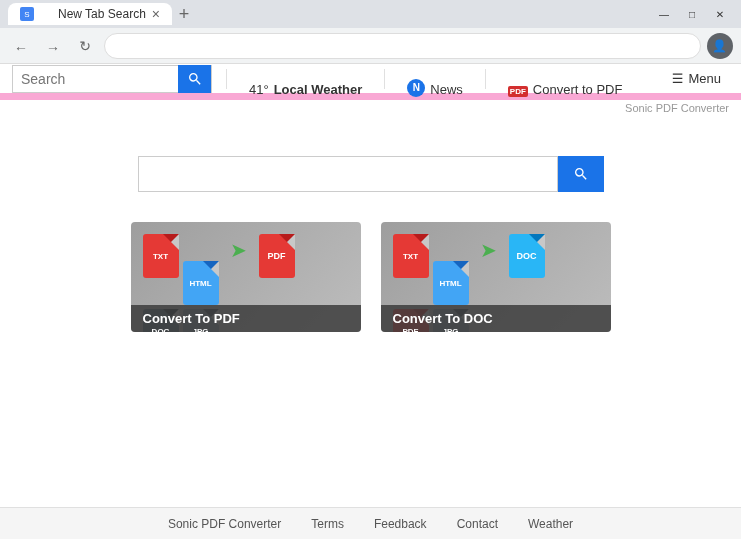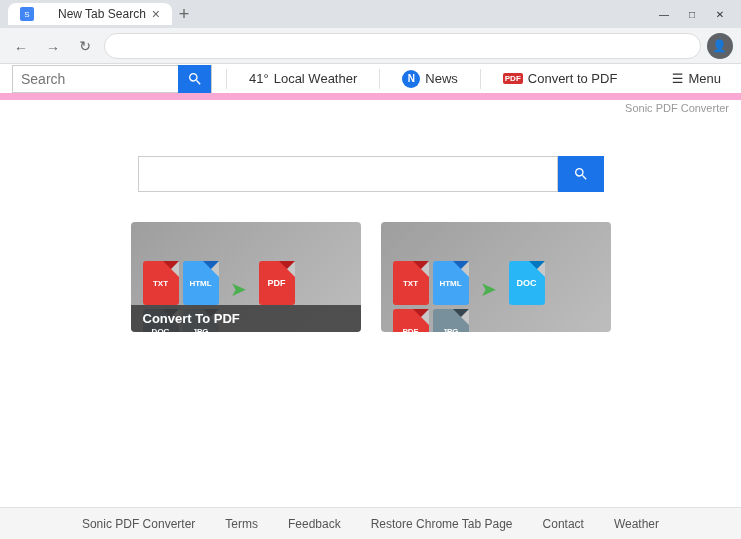--- a/index.html
+++ b/index.html
@@ -150,30 +150,30 @@
       justify-content: center;
     }
     .toolbar-divider {
       width: 1px;
       height: 20px;
       background: #e0e0e0;
       margin: 0 14px;
     }
     .toolbar-item {
       display: flex;
-      align-items: center;
+      align-items: flex-end;
       gap: 5px;
       font-size: 13px;
       color: #333;
       cursor: pointer;
       padding: 0 8px;
       height: 36px;
     }
     .temp-text { font-size: 13px; color: #333; font-weight: normal; }
-    .bold-text { font-weight: normal; }
+    .bold-text { font-weight: bold; }
     .toolbar-icon-circle {
       width: 18px;
       height: 18px;
       border-radius: 50%;
       background: #1a73e8;
       display: flex;
       align-items: center;
       justify-content: center;
     }
     .pdf-icon-small {
@@ -247,21 +247,21 @@
       width: 230px;
       height: 110px;
       background: linear-gradient(135deg, #9e9e9e, #bdbdbd);
       border-radius: 4px;
       overflow: hidden;
       position: relative;
       cursor: pointer;
     }
     .card-icons {
       display: flex;
-      align-items: flex-end;
+      align-items: flex-start;
       padding: 12px 12px 0 12px;
       gap: 4px;
     }
     .file-icon {
       width: 36px;
       height: 44px;
       border-radius: 3px;
       display: flex;
       align-items: center;
       justify-content: center;
@@ -475,24 +475,24 @@
         </div>
       </div>
       <div class="second-row-icons">
         <div class="file-icon file-pdf">
           <span style="font-size:8px;font-weight:bold;position:relative;z-index:1;">PDF</span>
         </div>
         <div class="file-icon file-jpg">
           <span style="font-size:8px;font-weight:bold;position:relative;z-index:1;">JPG</span>
         </div>
       </div>
+      <div class="card-label">Convert To DOC</div>
     </div>
   </div>
 </div>
 
 <div class="footer">
   <a>Sonic PDF Converter</a>
   <a>Terms</a>
   <a>Feedback</a>
-  <a>Restore Chrome Tab Page</a>
   <a>Contact</a>
   <a>Weather</a>
 </div>
 
 </body></html>

